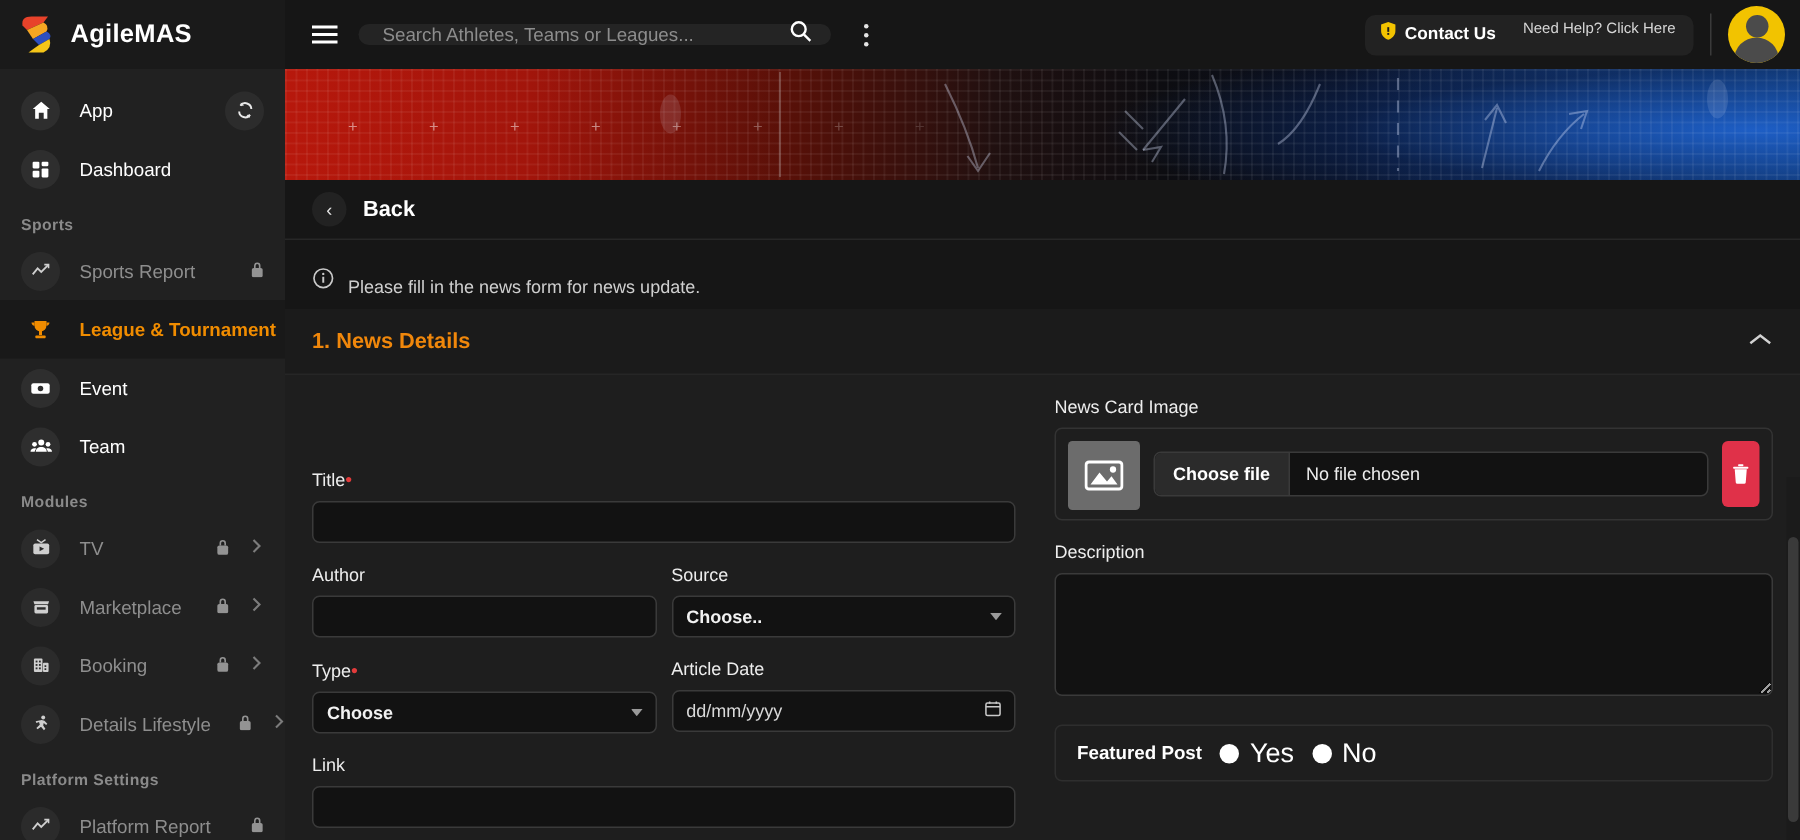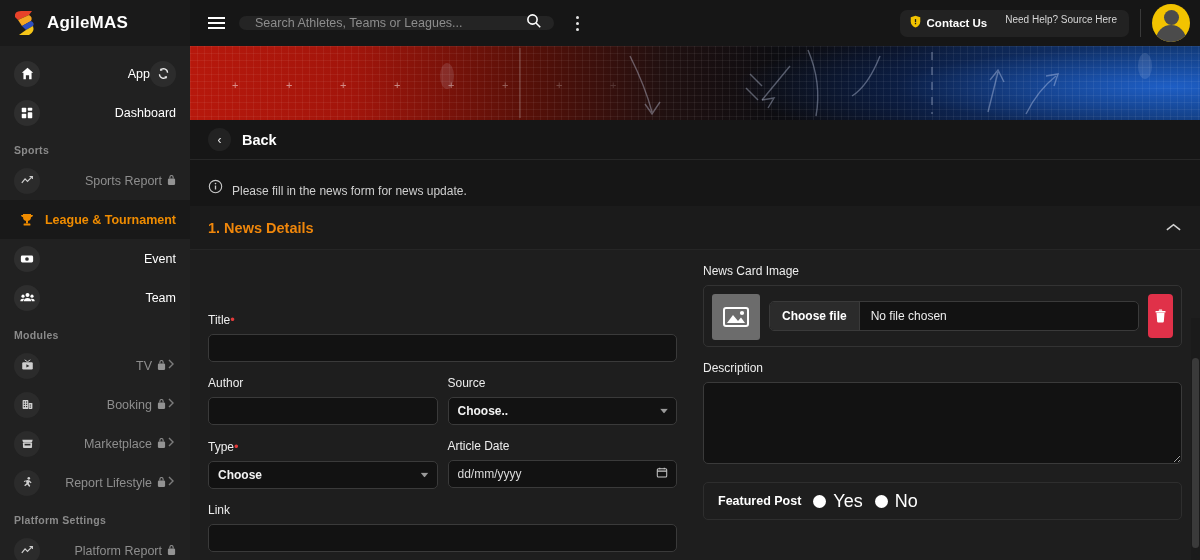--- a/index.html
+++ b/index.html
@@ -23,25 +23,24 @@
     height: 46px; flex: 0 0 46px;
     background: #1a1a1a;
     display: flex; align-items: center; gap: 9px;
     padding-left: 12px;
   }
   .brand-logo { width: 26px; height: 30px; position: relative; }
   .brand-name { font-size: 17px; font-weight: bold; letter-spacing: .2px; }
 
   .nav { flex: 1 1 auto; padding-top: 8px; }
   .nav-item {
-    display: flex; align-items: center; 
+    display: flex; align-items: center; gap: 13px;
     height: 39px; padding: 0 14px;
     font-size: 12.5px;
     position: relative;
-    text-align: right;
   }
   .nav-item .ico {
     width: 26px; height: 26px; flex: 0 0 26px;
     border-radius: 50%;
     background: #2e2e2e;
     display: flex; align-items: center; justify-content: center;
   }
   .nav-item .ico svg { display: block; }
   .nav-item .lbl { flex: 1 1 auto; white-space: nowrap; }
   .nav-item.dim .lbl { color: #8e8e8e; }
@@ -373,20 +372,42 @@
         <span class="chev-r">
           <svg width="10" height="12" viewBox="0 0 10 12" fill="none" stroke="#c8c8c8" stroke-width="1.4">
               <path d="M3 2 L7 6 L3 10"></path>
             </svg>
         </span>
       </div>
 
       <div class="nav-item dim">
         <span class="ico">
           <svg width="13" height="13" viewBox="0 0 16 16" fill="#cfcfcf">
+              <path d="M1.6 3.4 H14.4 L13.6 6 H2.4 Z"></path>
+              <rect x="2.4" y="6.6" width="11.2" height="7" rx="1.2"></rect>
+              <rect x="4.4" y="8.4" width="7.2" height="2" fill="#2b2b2b"></rect>
+            </svg>
+        </span>
+        <span class="lbl">Marketplace</span>
+        <span class="lock">
+          <svg width="9" height="11" viewBox="0 0 10 12" fill="#b9b9b9">
+              <rect x="1" y="5" width="8" height="7" rx="1.4"></rect>
+              <path d="M2.6 5 V3.4 A2.4 2.4 0 0 1 7.4 3.4 V5 H6.2 V3.4 A1.2 1.2 0 0 0 3.8 3.4 V5 Z"></path>
+            </svg>
+        </span>
+        <span class="chev-r">
+          <svg width="10" height="12" viewBox="0 0 10 12" fill="none" stroke="#c8c8c8" stroke-width="1.4">
+              <path d="M3 2 L7 6 L3 10"></path>
+            </svg>
+        </span>
+      </div>
+
+      <div class="nav-item dim">
+        <span class="ico">
+          <svg width="13" height="13" viewBox="0 0 16 16" fill="#cfcfcf">
               <rect x="2" y="2.5" width="7" height="11" rx=".8"></rect>
               <rect x="9.4" y="6" width="4.6" height="7.5" rx=".8"></rect>
               <rect x="3.4" y="4.2" width="1.5" height="1.5" fill="#2b2b2b"></rect>
               <rect x="6.1" y="4.2" width="1.5" height="1.5" fill="#2b2b2b"></rect>
               <rect x="3.4" y="7" width="1.5" height="1.5" fill="#2b2b2b"></rect>
               <rect x="6.1" y="7" width="1.5" height="1.5" fill="#2b2b2b"></rect>
               <rect x="3.4" y="9.8" width="1.5" height="1.5" fill="#2b2b2b"></rect>
               <rect x="6.1" y="9.8" width="1.5" height="1.5" fill="#2b2b2b"></rect>
               <rect x="10.7" y="8" width="1.4" height="1.4" fill="#2b2b2b"></rect>
               <rect x="10.7" y="10.5" width="1.4" height="1.4" fill="#2b2b2b"></rect>
@@ -402,47 +423,25 @@
         <span class="chev-r">
           <svg width="10" height="12" viewBox="0 0 10 12" fill="none" stroke="#c8c8c8" stroke-width="1.4">
               <path d="M3 2 L7 6 L3 10"></path>
             </svg>
         </span>
       </div>
 
       <div class="nav-item dim">
         <span class="ico">
           <svg width="13" height="13" viewBox="0 0 16 16" fill="#cfcfcf">
-              <path d="M1.6 3.4 H14.4 L13.6 6 H2.4 Z"></path>
-              <rect x="2.4" y="6.6" width="11.2" height="7" rx="1.2"></rect>
-              <rect x="4.4" y="8.4" width="7.2" height="2" fill="#2b2b2b"></rect>
-            </svg>
-        </span>
-        <span class="lbl">Marketplace</span>
-        <span class="lock">
-          <svg width="9" height="11" viewBox="0 0 10 12" fill="#b9b9b9">
-              <rect x="1" y="5" width="8" height="7" rx="1.4"></rect>
-              <path d="M2.6 5 V3.4 A2.4 2.4 0 0 1 7.4 3.4 V5 H6.2 V3.4 A1.2 1.2 0 0 0 3.8 3.4 V5 Z"></path>
-            </svg>
-        </span>
-        <span class="chev-r">
-          <svg width="10" height="12" viewBox="0 0 10 12" fill="none" stroke="#c8c8c8" stroke-width="1.4">
-              <path d="M3 2 L7 6 L3 10"></path>
-            </svg>
-        </span>
-      </div>
-
-      <div class="nav-item dim">
-        <span class="ico">
-          <svg width="13" height="13" viewBox="0 0 16 16" fill="#cfcfcf">
               <circle cx="9.6" cy="2.9" r="1.6"></circle>
               <path d="M8.4 5 L10.6 5.6 L13 8 L12 9 L10 7.4 L9.6 9.4 L11.4 12 L10.2 13.4 L7.8 10.4 L5 12.6 L4 11.4 L6.8 8.8 L6.2 6.6 L4 7.4 L3.4 6 Z"></path>
             </svg>
         </span>
-        <span class="lbl">Report Lifestyle</span>
+        <span class="lbl">Details Lifestyle</span>
         <span class="lock">
           <svg width="9" height="11" viewBox="0 0 10 12" fill="#b9b9b9">
               <rect x="1" y="5" width="8" height="7" rx="1.4"></rect>
               <path d="M2.6 5 V3.4 A2.4 2.4 0 0 1 7.4 3.4 V5 H6.2 V3.4 A1.2 1.2 0 0 0 3.8 3.4 V5 Z"></path>
             </svg>
         </span>
         <span class="chev-r">
           <svg width="10" height="12" viewBox="0 0 10 12" fill="none" stroke="#c8c8c8" stroke-width="1.4">
               <path d="M3 2 L7 6 L3 10"></path>
             </svg>
@@ -497,21 +496,21 @@
           <span class="contact-top">
             <span>
               <svg width="11" height="13" viewBox="0 0 12 14" fill="#f2c300">
                   <path d="M6 0.6 L11.2 2.4 V7 C11.2 10.4 8.8 12.6 6 13.6 C3.2 12.6 0.8 10.4 0.8 7 V2.4 Z"></path>
                   <rect x="5.3" y="4.4" width="1.4" height="3.4" fill="#1c1c1c"></rect>
                   <rect x="5.3" y="8.6" width="1.4" height="1.4" fill="#1c1c1c"></rect>
                 </svg>
             </span>
             <span class="contact-title">Contact Us</span>
           </span>
-          <span class="contact-sub">Need Help? Source Here</span>
+          <span class="contact-sub">Need Help? Click Here</span>
         </div>
         <span class="vdiv"></span>
         <span class="avatar">
           <span class="head"></span>
             <span class="body"></span>
         </span>
       </div>
     </header>
 
     <div class="banner">

